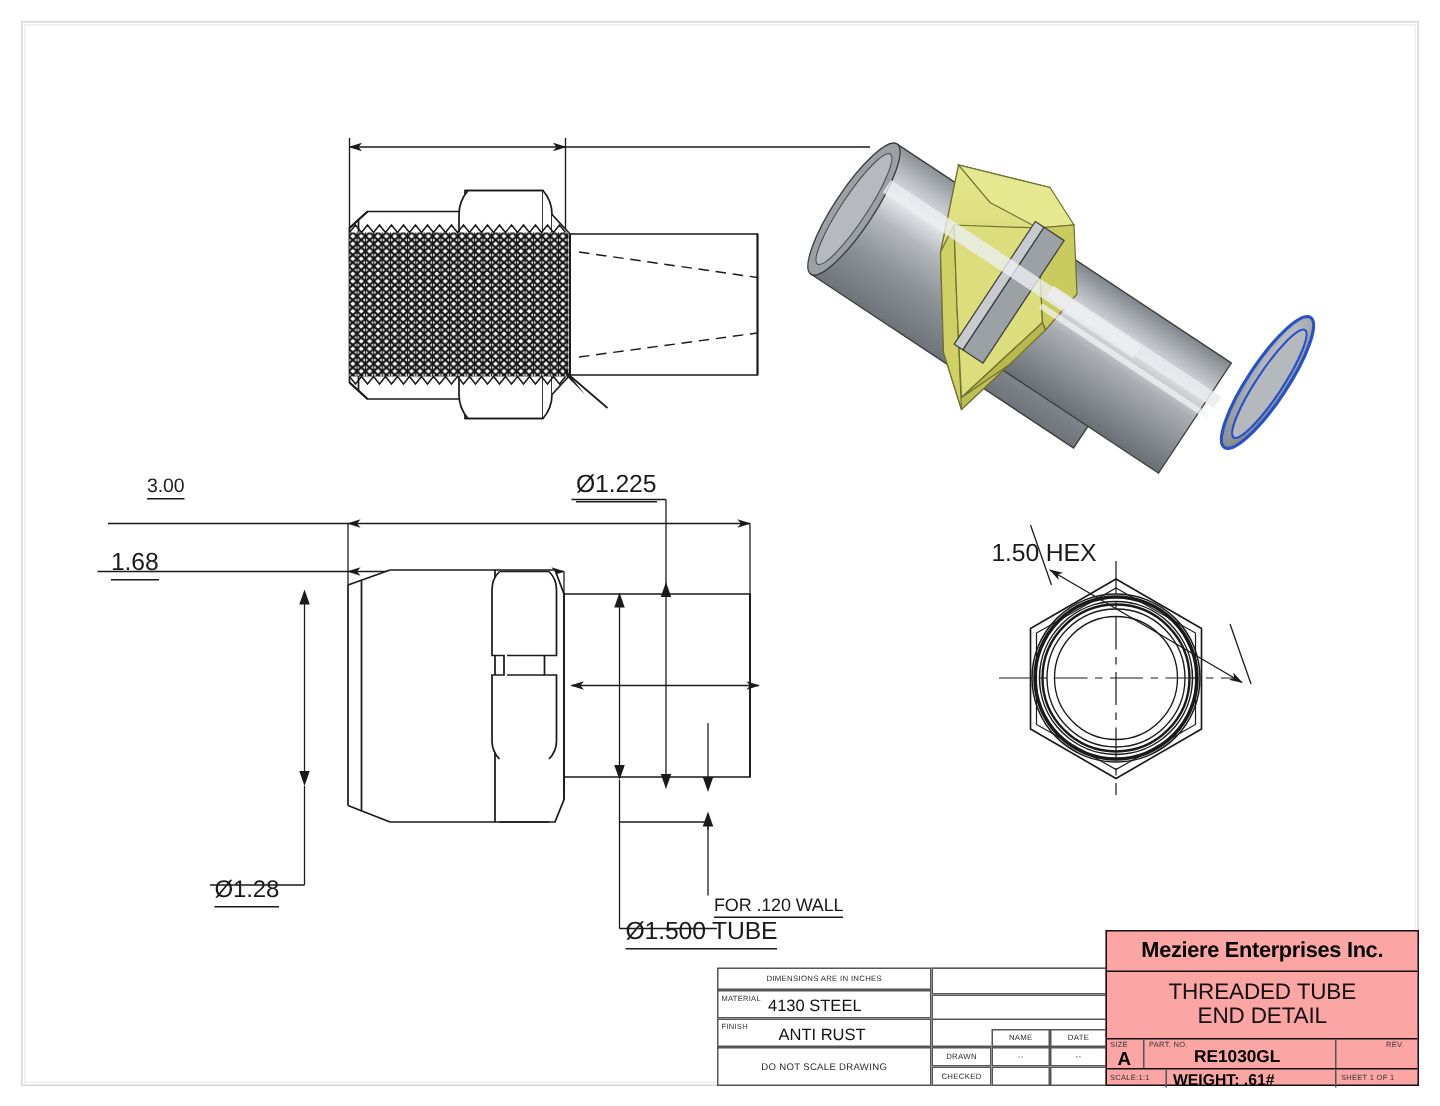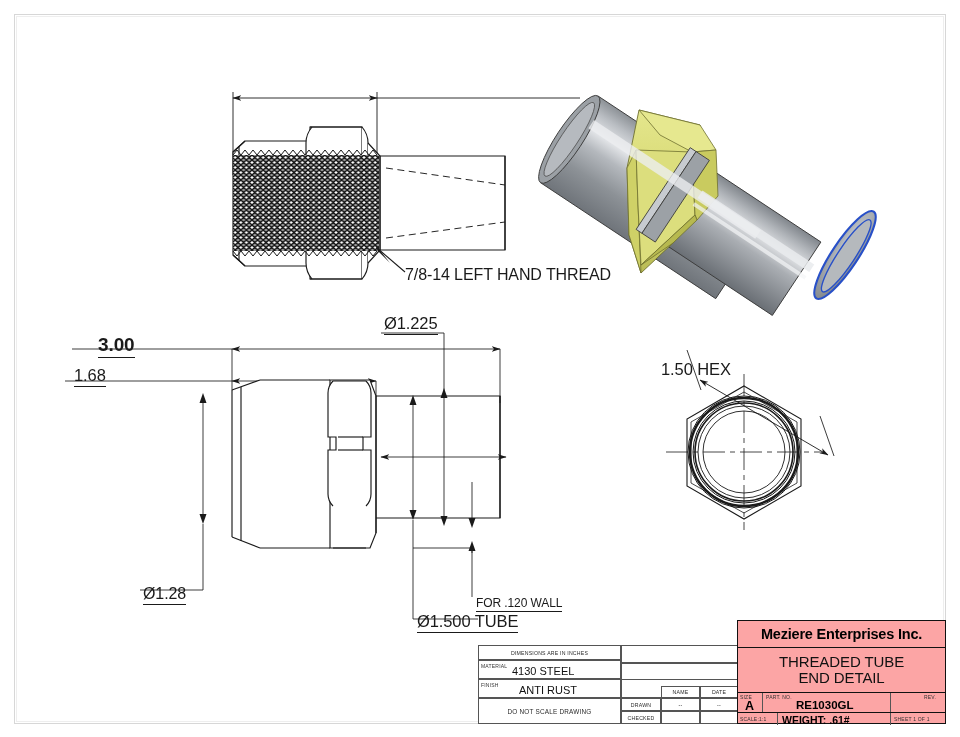--- a/index.html
+++ b/index.html
@@ -331,23 +331,22 @@
       <path d="M666,452 L822,452" stroke-width="0.8" stroke-dasharray="22 5 5 5"></path>
       <path d="M744,374 L744,530" stroke-width="0.8" stroke-dasharray="22 5 5 5"></path>
 
       <line x1="687" y1="350" x2="701" y2="390" stroke-width="0.85"></line>
       <line x1="820" y1="416" x2="834" y2="456" stroke-width="0.85"></line>
       <line x1="700" y1="380" x2="828" y2="455" marker-start="url(#ahr)" marker-end="url(#ah)" stroke-width="0.9"></line>
     </g>
   </svg>
 
 
-  <div class="dimtext" style="left:405px; top:266px; font-size:16px;">7/8-14 LEFT HAND THREAD</div>
-
-  <div class="dimtext u" style="left:98px; top:334px; font-size:19px;font-weight:bold;">3.00</div>
+
+  <div class="dimtext u" style="left:98px; top:316px; font-size:13px;">3.00</div>
 
   <div class="dimtext u" style="left:74px; top:366px; font-size:16.5px;">1.68</div>
 
   <div class="dimtext u" style="left:384px; top:314px; font-size:16.5px;">Ø1.225</div>
 
   <div class="dimtext u" style="left:143px; top:585px; font-size:16px;">Ø1.28</div>
 
   <div class="dimtext u" style="left:417px; top:612px; font-size:16.5px;">Ø1.500 TUBE</div>
 
   <div class="dimtext u" style="left:476px; top:578px; font-size:12px;margin-top:18px;">FOR .120 WALL</div>

